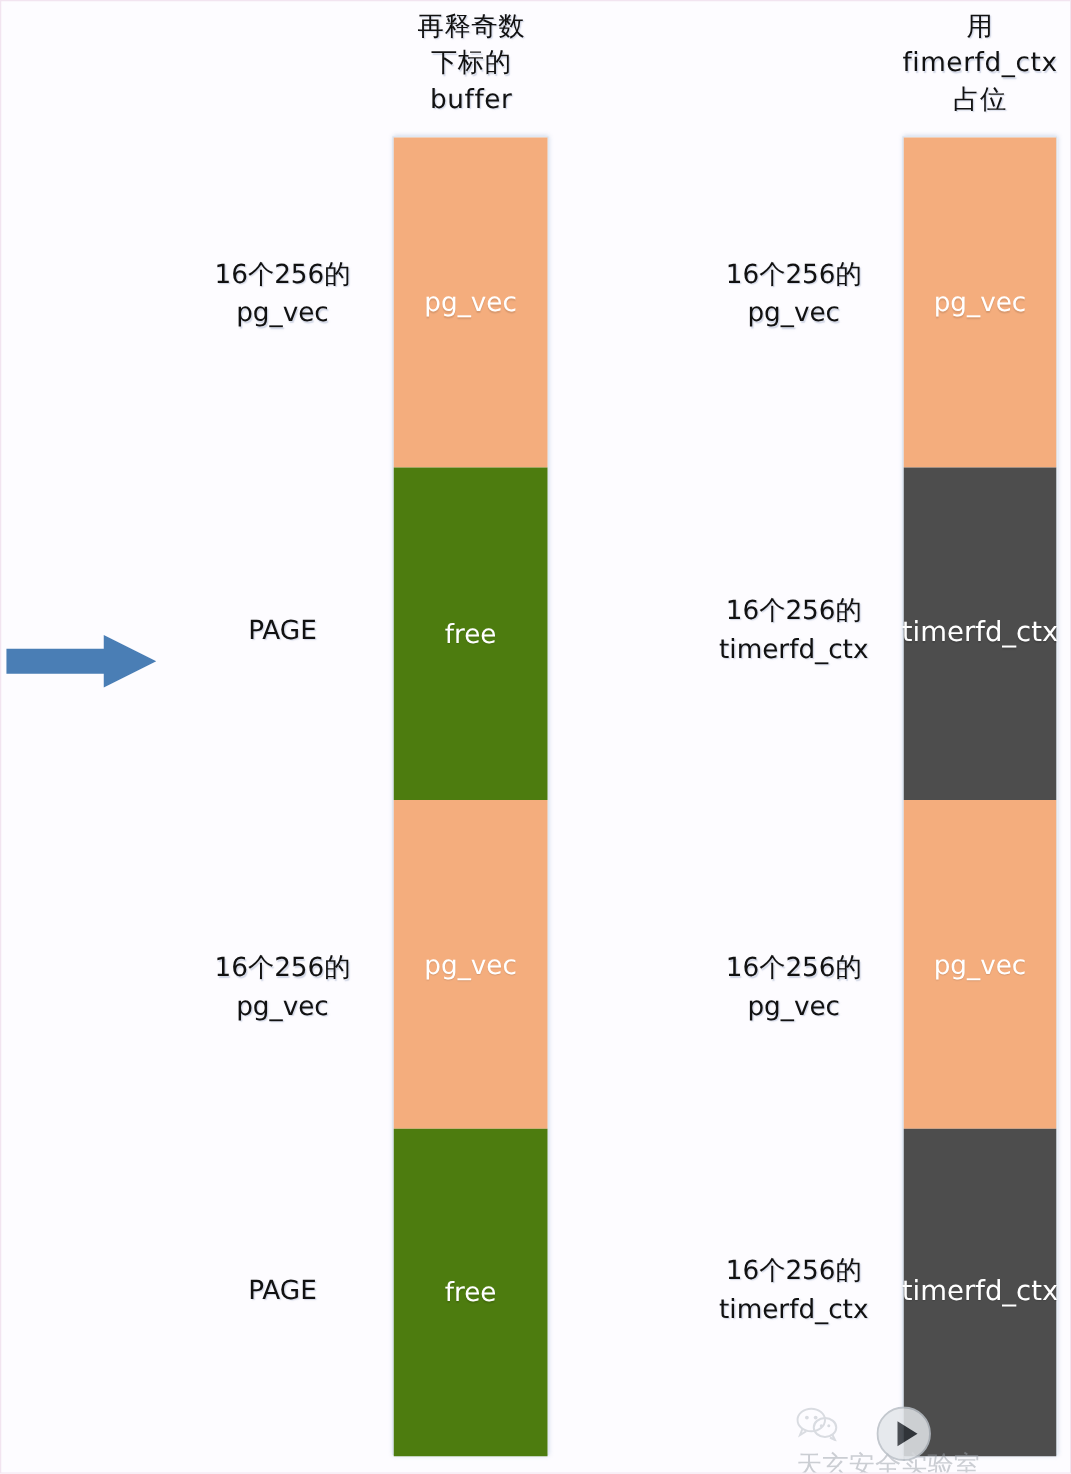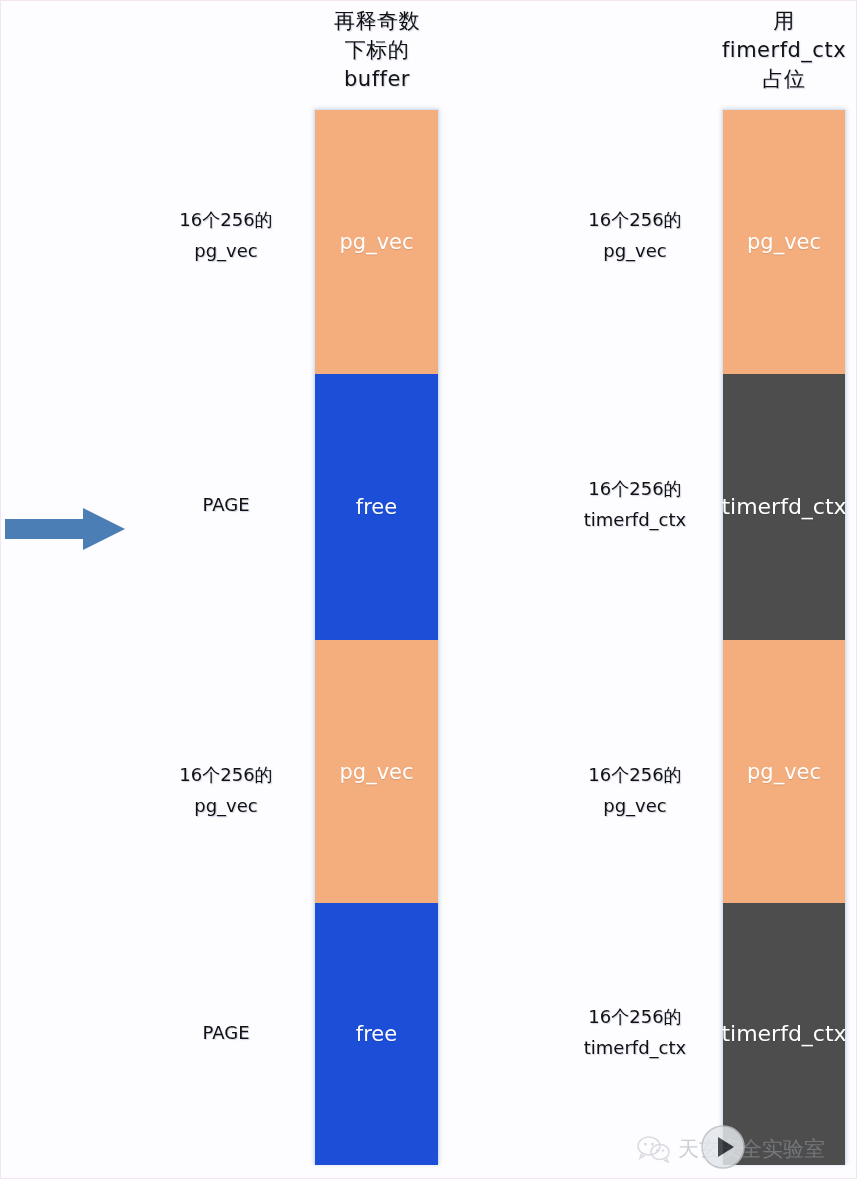--- a/index.html
+++ b/index.html
@@ -51,30 +51,30 @@
     box-sizing: border-box;
   }
   .seg-label {
     color: #ffffff;
     font-size: 21px;
     line-height: 24px;
     white-space: nowrap;
     text-shadow: 0 1px 1px rgba(0,0,0,0.12);
   }
   .seg.orange { background: #f4ad7d; }
-  .seg.gray   { background: #1d4ed8; }
+  .seg.gray   { background: #4d7c0f; }
   .seg.dark   { background: #4d4d4d; }
   .seg.dark .seg-label { font-size: 22px; }
 
   
   .note {
     position: absolute;
     text-align: center;
     color: #111111;
-    font-size: 18px;
+    font-size: 21px;
     line-height: 31px;
     white-space: pre-line;
     text-shadow: 1px 1px 1px rgba(170,180,205,0.55);
   }
   .note-left  { left: 140px; width: 170px; }
   .note-mid   { left: 545px; width: 178px; }
 
   #note-l1 { top: 203px; }
   #note-l2 { top: 488px; }
   #note-l3 { top: 758px; }
@@ -95,23 +95,24 @@
   }
 
   
   #watermark {
     position: absolute;
     left: 636px;
     top: 1124px;
     width: 214px;
     height: 48px;
     display: flex;
-    align-items: center;
+    align-items: flex-start;
     gap: 7px;
     opacity: 0.5;
+    flex-direction: column;
   }
   #wm-text {
     color: #9aa0a8;
     font-size: 21px;
     line-height: 24px;
     white-space: nowrap;
   }
   #wm-chat-icon { flex: 0 0 auto; }
 
   #seebug-badge {

